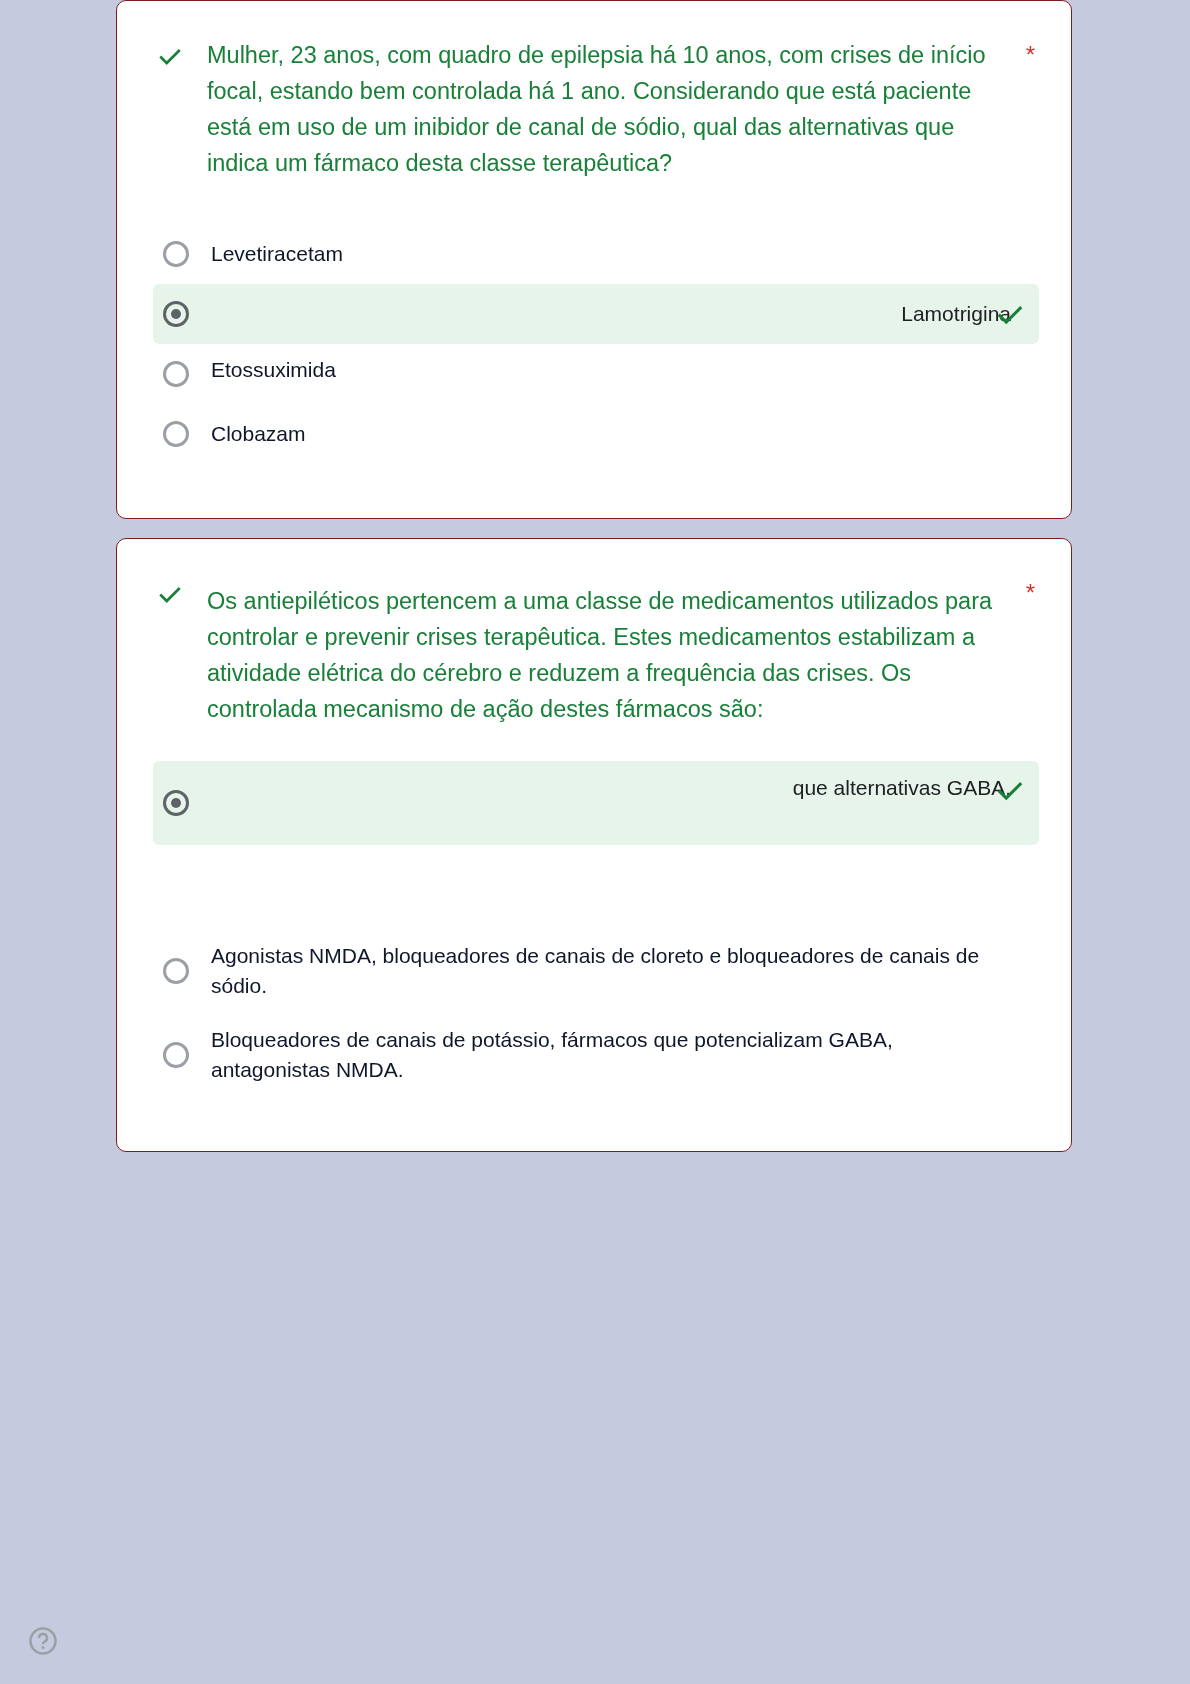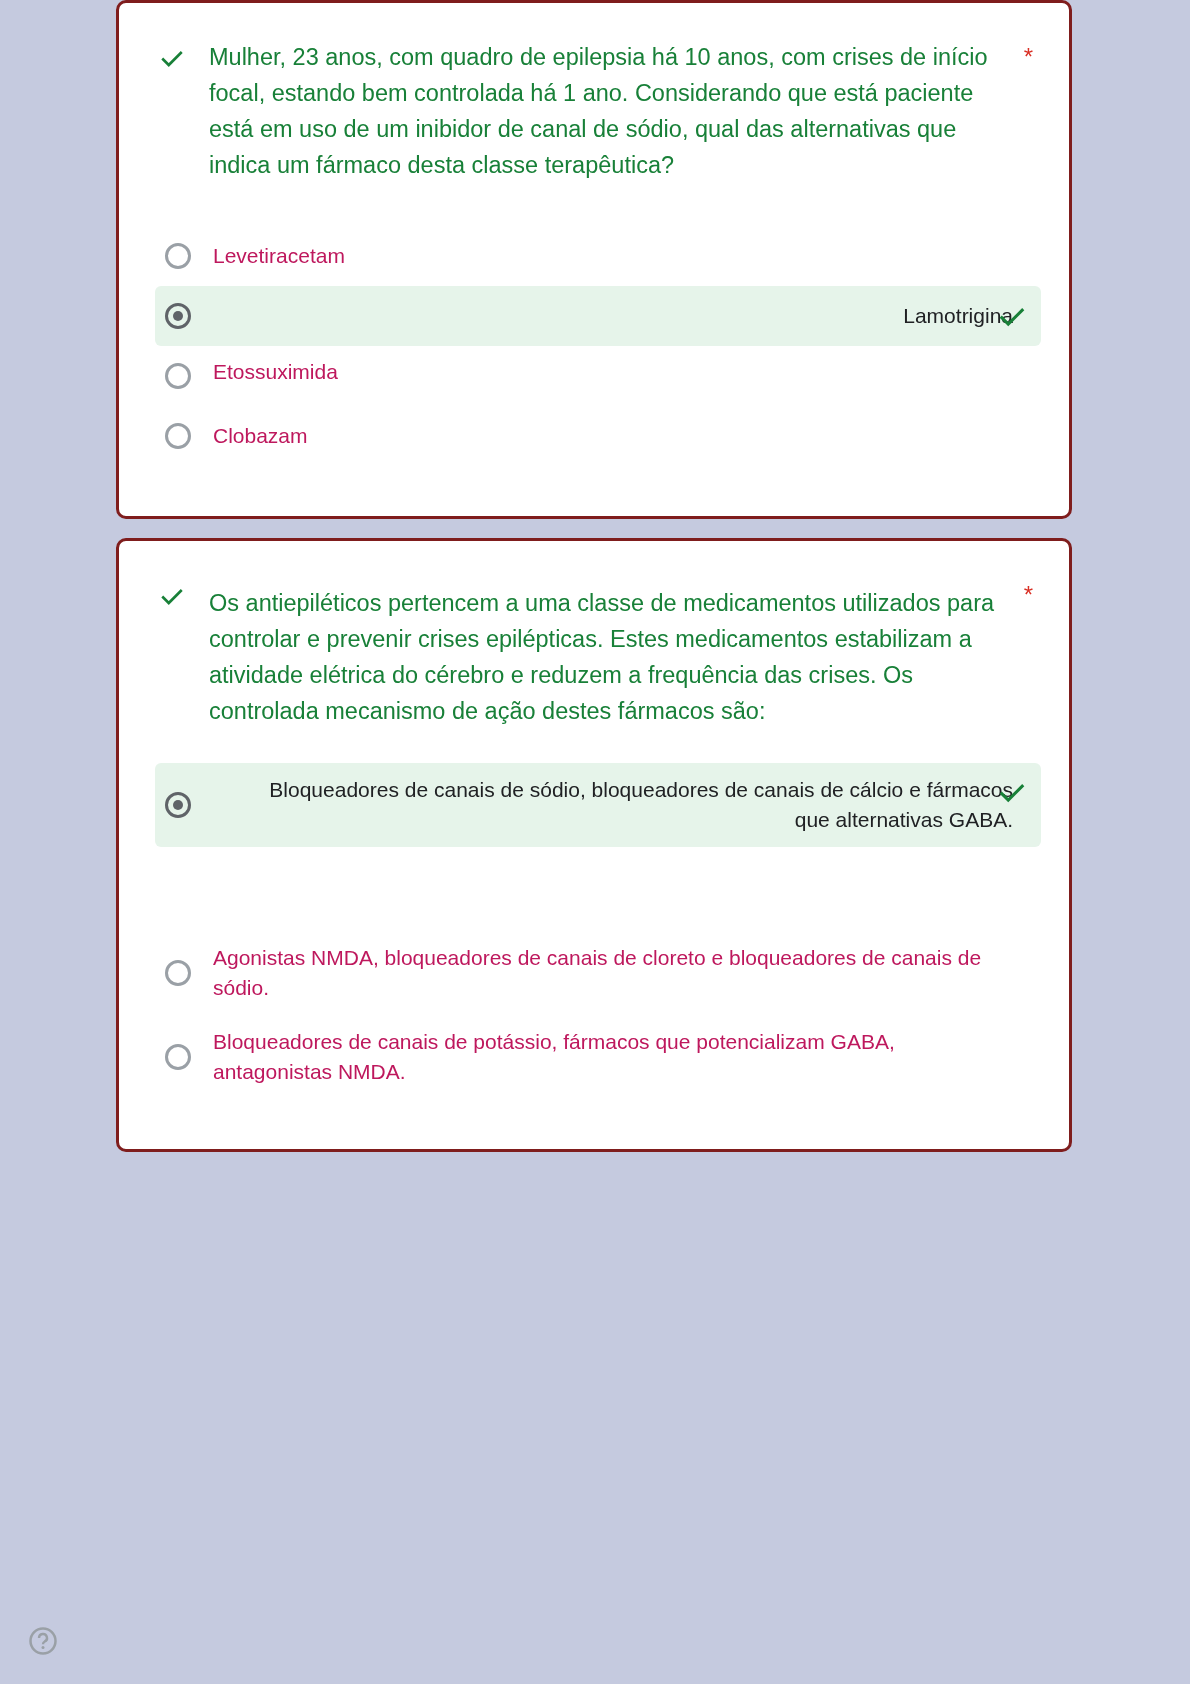--- a/index.html
+++ b/index.html
@@ -5,21 +5,21 @@
   html, body { margin:0; padding:0; }
   body {
     width:1190px; height:1684px; overflow:hidden;
     background:#c5cadf;
     font-family:"Liberation Sans", sans-serif;
     position:relative;
   }
   .card {
     position:absolute; left:116px; width:956px;
     background:#ffffff; border-radius:10px;
-    border:3px solid #7f1d1d;
+    border:1px solid #7f1d1d;
     box-sizing:border-box;
   }
   #card1 { top:0; height:519px; border-top-left-radius:10px; }
   #card2 { top:538px; height:614px; }
   .q-check { position:absolute; left:40px; width:26px; height:26px; }
   .q-text {
     position:absolute; left:90px; width:810px;
     color:#188038; font-size:23.5px; line-height:36px;
   }
   .q-req { position:absolute; right:36px; color:#d93025; font-size:24px; }
@@ -31,21 +31,21 @@
     position:absolute; left:10px; width:26px; height:26px; box-sizing:border-box;
     border:3px solid #9aa0a6; border-radius:50%;
   }
   .radio.checked { border-color:#5f6368; }
   .radio.checked::after {
     content:""; position:absolute; left:5px; top:5px; width:10px; height:10px;
     border-radius:50%; background:#5f6368;
   }
   .opt-label {
     position:absolute; left:58px; width:800px;
-    font-size:21px; line-height:30px; color:#be185d;
+    font-size:21px; line-height:30px; color:#0f172a;
   }
   .opt.correct .opt-label { color:#202124; }
   .opt-check { position:absolute; right:14px; width:30px; height:30px; }
   #help {
     position:absolute; left:28px; top:1626px; width:30px; height:30px;
   }
 </style>
 </head>
 <body>
 
@@ -81,30 +81,29 @@
     <span class="opt-label" style="top:15px">Clobazam</span>
   </div>
 </div>
 
 <div class="card" id="card2">
   <svg class="q-check" style="top:42px" viewBox="0 0 24 24">
     <path d="M3 12.5 L9 18.5 L21 6.5" fill="none" stroke="#188038" stroke-width="2.4"></path>
   </svg>
   <div class="q-text" style="top:44px">
     <div>Os antiepiléticos pertencem a uma classe de medicamentos utilizados para</div>
-    <div>controlar e prevenir crises epilépticas.  Estes medicamentos estabilizam a</div>
+    <div>controlar e prevenir crises terapêutica.  Estes medicamentos estabilizam a</div>
     <div>atividade elétrica do cérebro e reduzem a frequência das crises. Os</div>
     <div>controlada mecanismo de ação destes fármacos são:</div>
   </div>
   <span class="q-req" style="top:40px">*</span>
 
   <div class="opt correct" style="top:222px;height:84px">
     <span class="radio checked" style="top:29px"></span>
     <div class="opt-label" style="top:12px">
-      <div>Bloqueadores de canais de sódio, bloqueadores de canais de cálcio e fármacos</div>
       <div>que alternativas GABA.</div>
     </div>
     <svg class="opt-check" style="top:14px" viewBox="0 0 24 24">
       <path d="M3 12.5 L9 18.5 L21 6.5" fill="none" stroke="#188038" stroke-width="2.4"></path>
     </svg>
   </div>
   <div class="opt" style="top:390px;height:84px">
     <span class="radio" style="top:29px"></span>
     <div class="opt-label" style="top:12px">
       <div>Agonistas NMDA, bloqueadores de canais de cloreto e bloqueadores de canais de</div>

